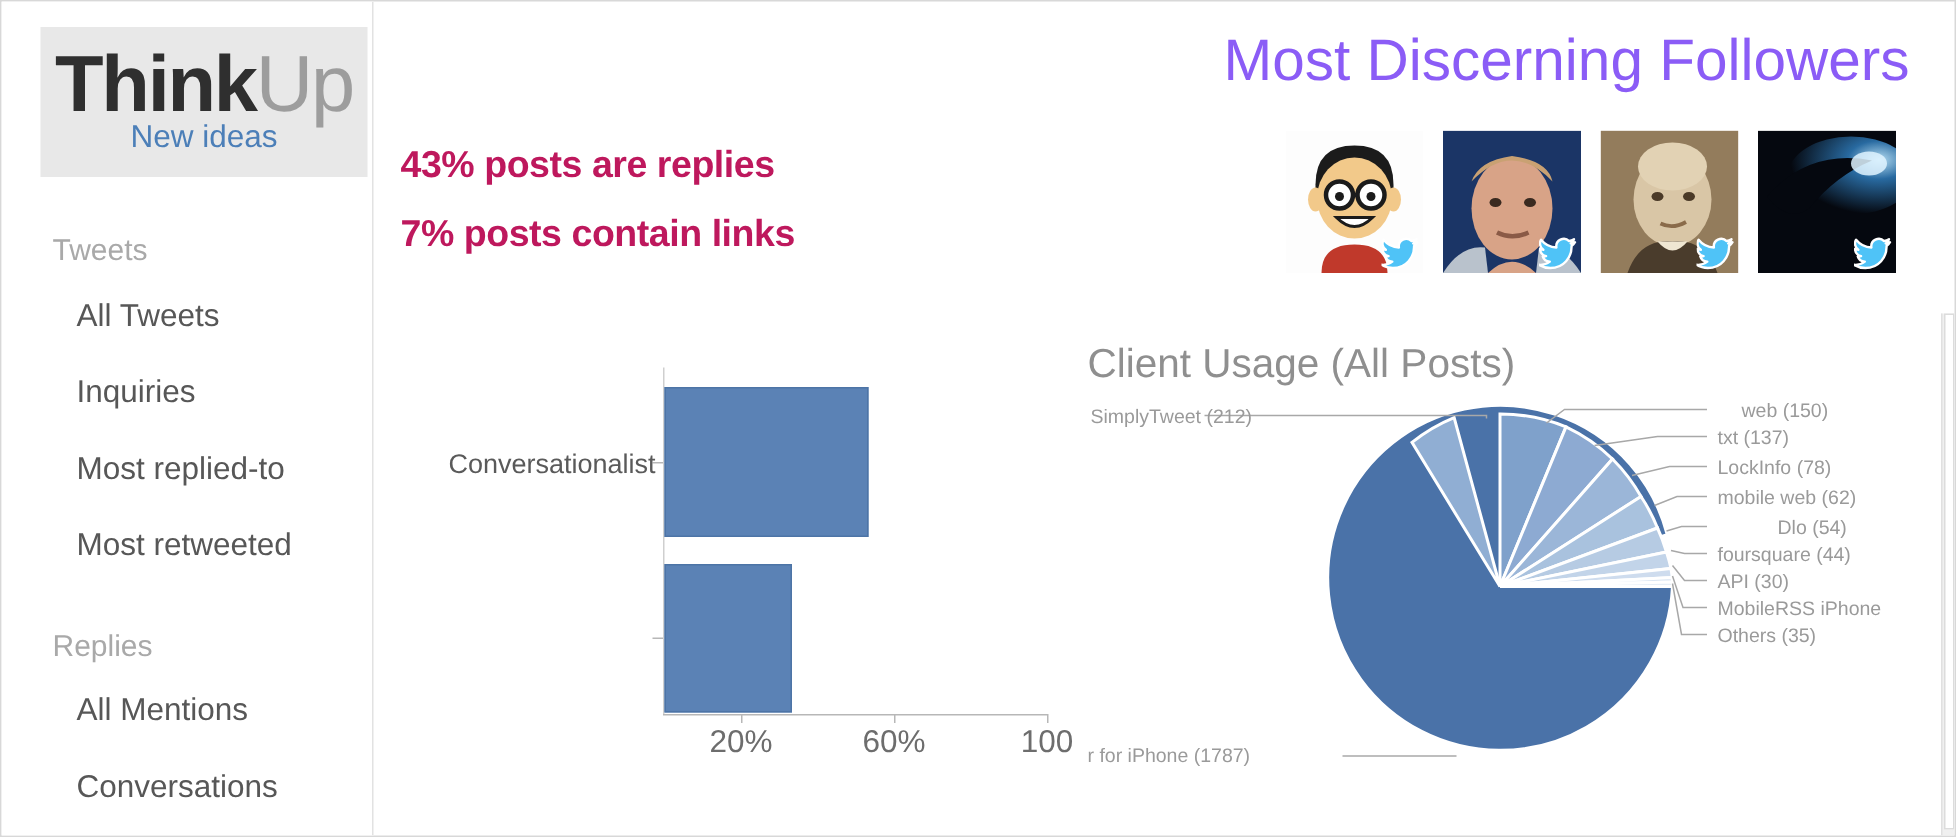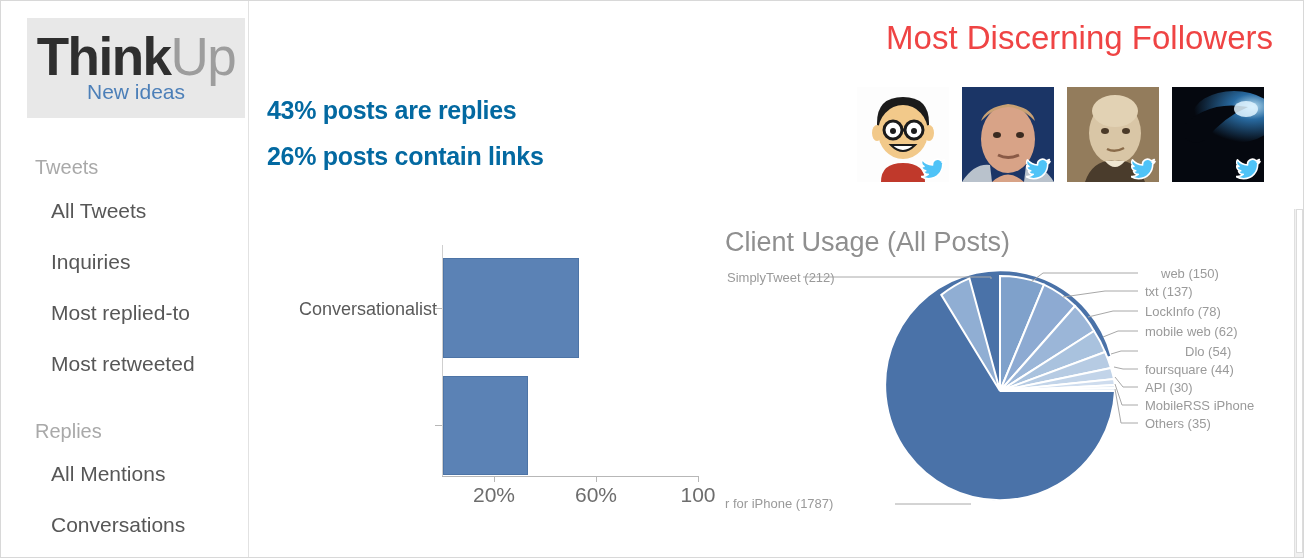--- a/index.html
+++ b/index.html
@@ -44,21 +44,21 @@
   }
   .nav-item {
     position: absolute; left: 50px;
     font-size: 21px; color: #575757; font-weight: normal;
     white-space: nowrap; cursor: pointer;
   }
 
   
   #stats { position: absolute; left: 266px; top: 86px; }
   .stat-line {
-    font-size: 25px; color: #0369a1; font-weight: bold;
+    font-size: 25px; color: #be185d; font-weight: bold;
     line-height: 46px; white-space: nowrap;
     letter-spacing: -0.3px;
   }
 
   
   #barchart { position: absolute; left: 256px; top: 232px; width: 470px; height: 290px; }
   .bar-label {
     position: absolute; right: 0; width: 170px; text-align: right;
     font-size: 18px; color: #5a5a5a; white-space: nowrap;
   }
@@ -84,21 +84,21 @@
     width: 70px; margin-left: -35px;
   }
   .bar-ytick {
     position: absolute; width: 7px; height: 1px; background: #b7b7b7; left: 178px;
   }
 
   
   #rightpanel { position: absolute; left: 712px; top: 0; width: 590px; height: 556px; }
   #panel-title {
     position: absolute; right: 30px; top: 18px;
-    font-size: 33px; color: #ef4444; font-weight: normal; white-space: nowrap;
+    font-size: 39px; color: #8b5cf6; font-weight: normal; white-space: nowrap;
   }
 
   
   #avatars { position: absolute; left: 144px; top: 86px; display: flex; gap: 13px; }
   .avatar {
     position: relative; width: 92px; height: 95px;
     overflow: hidden;
   }
   .av-badge {
     position: absolute; right: 2px; bottom: 1px;
@@ -145,21 +145,21 @@
     <div class="nav-item" style="top:300px;">Most replied-to</div>
     <div class="nav-item" style="top:351px;">Most retweeted</div>
 
     <div class="nav-group-title" style="top:419px;">Replies</div>
     <div class="nav-item" style="top:461px;">All Mentions</div>
     <div class="nav-item" style="top:512px;">Conversations</div>
   </div>
 
   <div id="stats">
     <div class="stat-line">43% posts are replies</div>
-    <div class="stat-line">26% posts contain links</div>
+    <div class="stat-line">7% posts contain links</div>
   </div>
 
   <div id="barchart">
     <div id="bar-vaxis-line"></div>
     <div id="bar-axis-line"></div>
 
     <div class="bar-rect" style="left:186px; top:25px; width:136px; height:100px;"></div>
     <div class="bar-rect" style="left:186px; top:143px; width:85px; height:99px;"></div>
 
     <div class="bar-ytick" style="top:75px;"></div>

